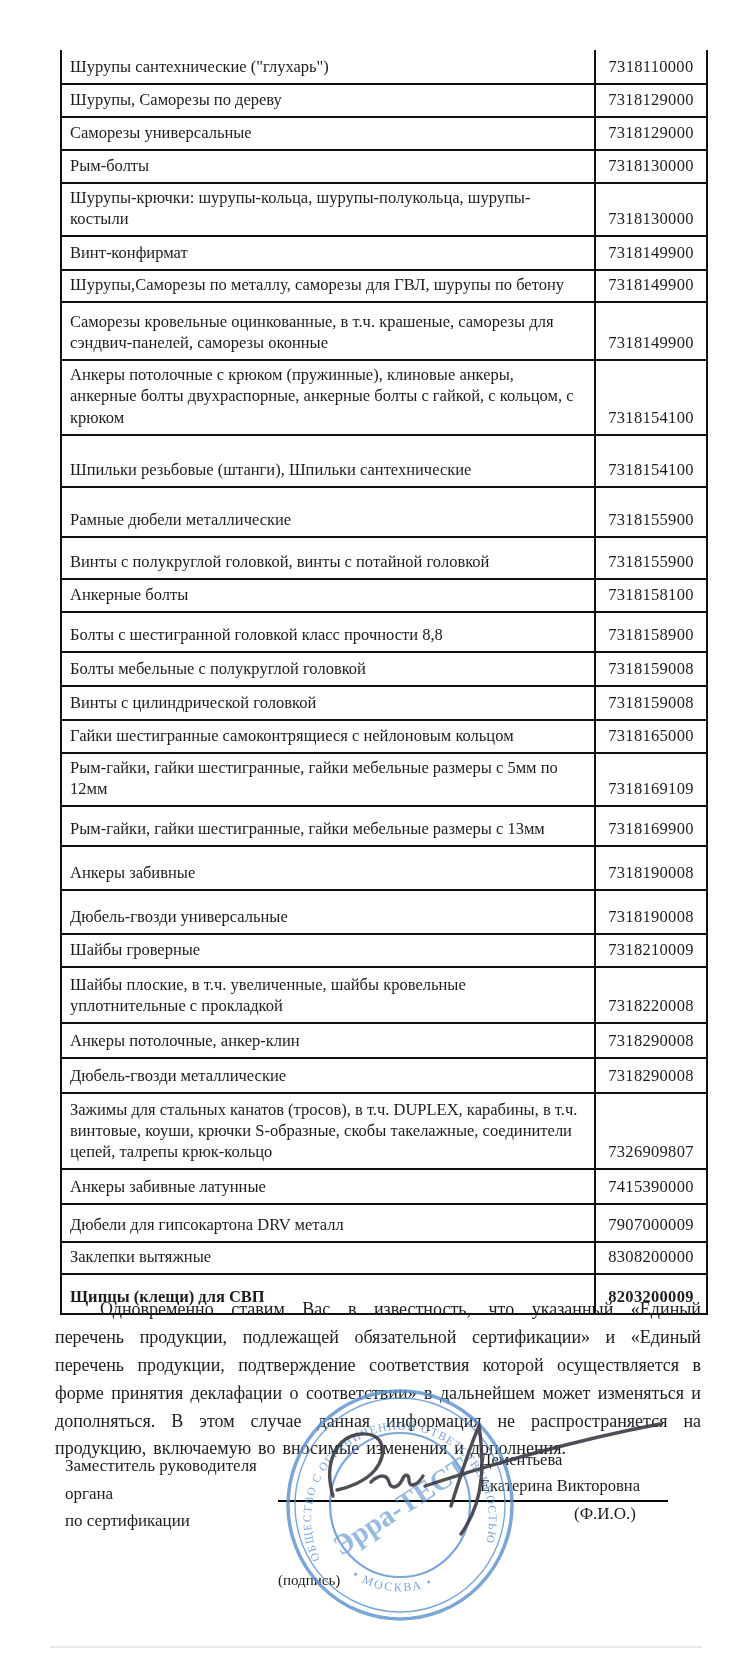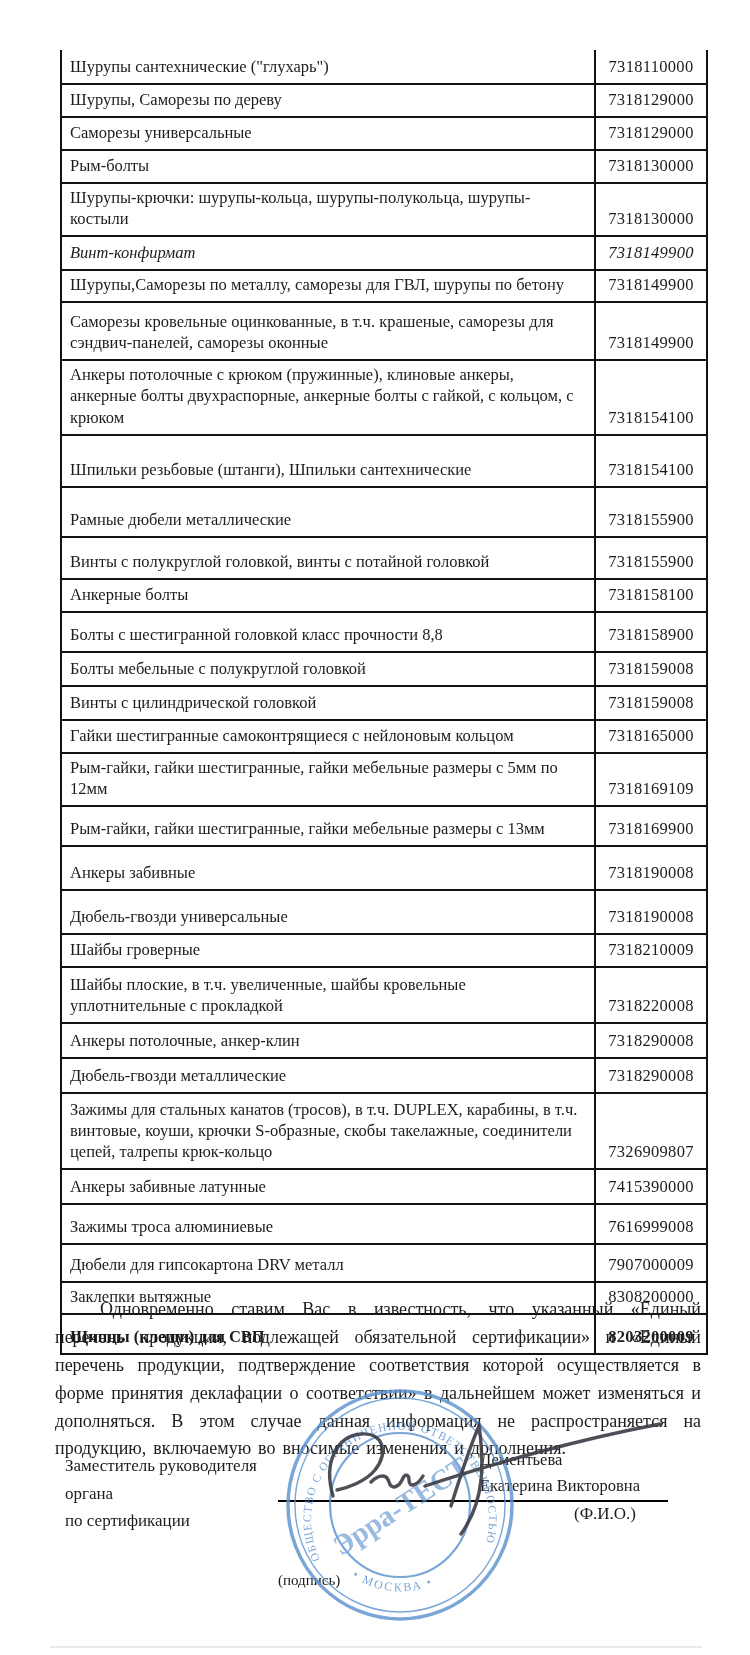--- a/index.html
+++ b/index.html
@@ -65,21 +65,21 @@
           <td class="code">7318129000</td>
         </tr>
         <tr style="height: 33px;">
           <td class="name">Рым-болты</td>
           <td class="code">7318130000</td>
         </tr>
         <tr style="height: 33px;">
           <td class="name">Шурупы-крючки: шурупы-кольца, шурупы-полукольца, шурупы-костыли</td>
           <td class="code">7318130000</td>
         </tr>
-        <tr style="height: 34px; font-style: italic;">
+        <tr style="height: 34px;">
           <td class="name">Винт-конфирмат</td>
           <td class="code">7318149900</td>
         </tr>
         <tr style="height: 32px;">
           <td class="name">Шурупы,Саморезы по металлу, саморезы для ГВЛ, шурупы по бетону</td>
           <td class="code">7318149900</td>
         </tr>
         <tr style="height: 58px;">
           <td class="name">Саморезы кровельные оцинкованные, в т.ч. крашеные, саморезы для сэндвич-панелей, саморезы оконные</td>
           <td class="code">7318149900</td>
@@ -152,24 +152,20 @@
           <td class="name">Дюбель-гвозди металлические</td>
           <td class="code">7318290008</td>
         </tr>
         <tr style="height: 76px;">
           <td class="name">Зажимы для стальных канатов (тросов), в т.ч. DUPLEX, карабины, в т.ч. винтовые, коуши, крючки S-образные, скобы такелажные, соединители цепей, талрепы крюк-кольцо</td>
           <td class="code">7326909807</td>
         </tr>
         <tr style="height: 35px;">
           <td class="name">Анкеры забивные латунные</td>
           <td class="code">7415390000</td>
-        </tr>
-        <tr style="height: 40px;">
-          <td class="name">Зажимы троса алюминиевые</td>
-          <td class="code">7616999008</td>
         </tr>
         <tr style="height: 38px;">
           <td class="name">Дюбели для гипсокартона DRV металл</td>
           <td class="code">7907000009</td>
         </tr>
         <tr style="height: 30px;">
           <td class="name">Заклепки вытяжные</td>
           <td class="code">8308200000</td>
         </tr>
         <tr style="height: 40px; font-weight: bold;">

